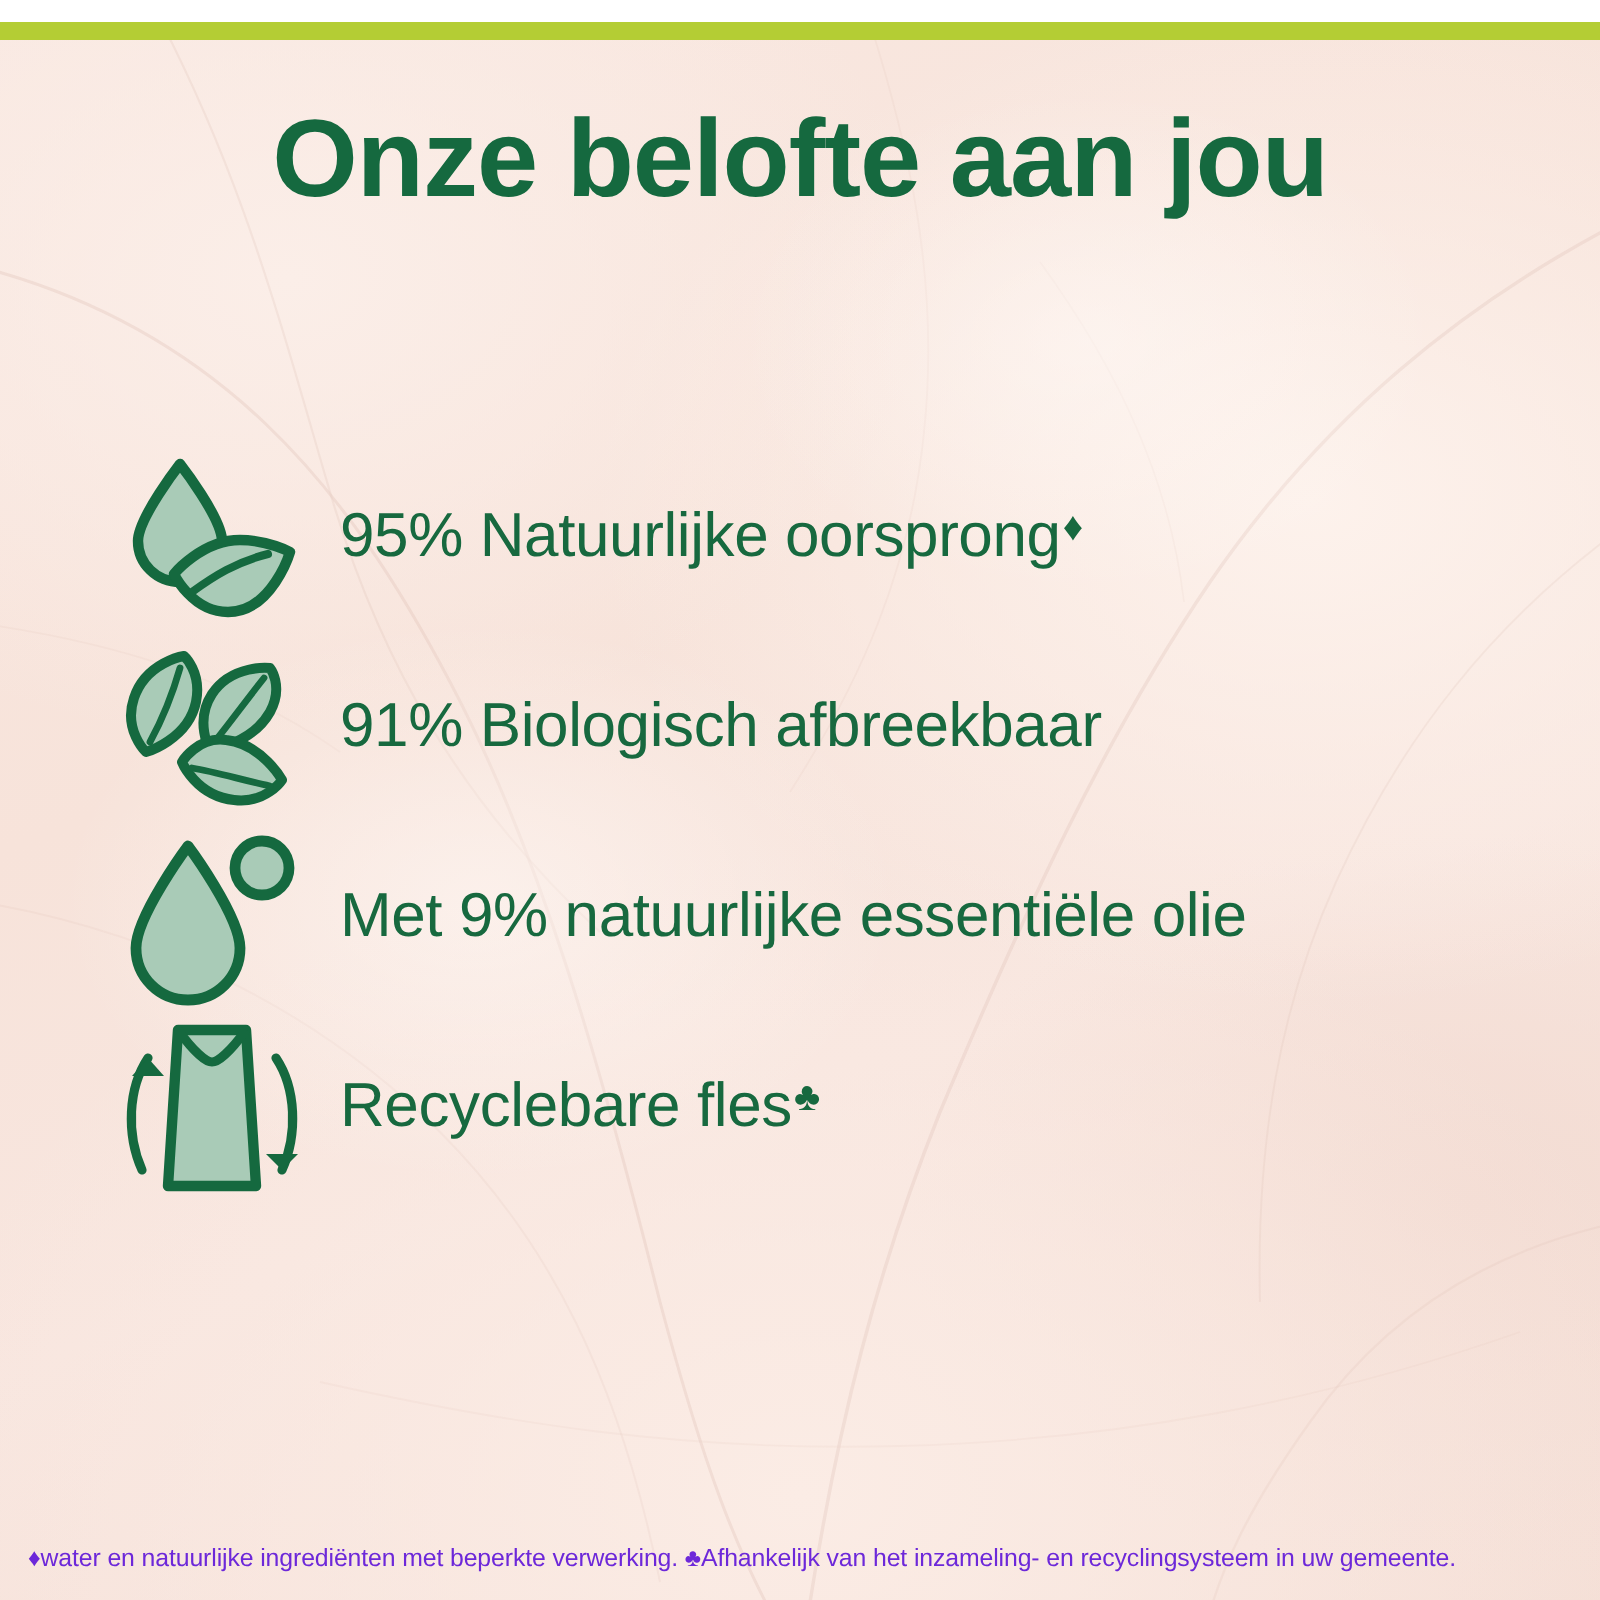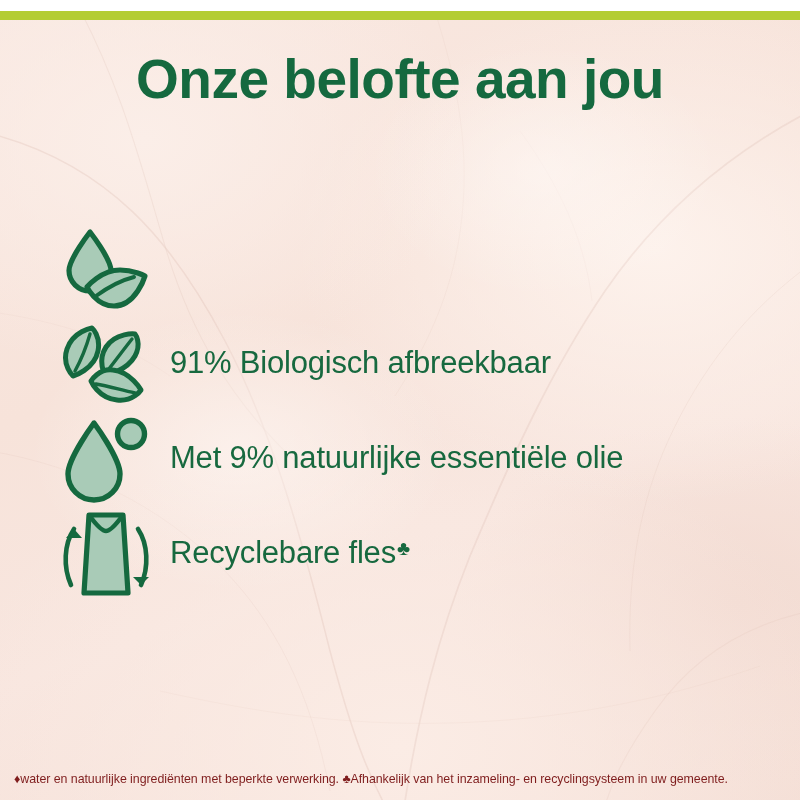--- a/index.html
+++ b/index.html
@@ -90,21 +90,21 @@
     margin-left:1px;
   }
 
   
   .footnote {
     position:absolute;
     left:14px; bottom:22px;
     width:775px;
     font-size:12.4px;
     line-height:1.42;
-    color:#7f1d1d;
+    color:#6d28d9;
     letter-spacing:-.05px;
   }
 </style>
 </head>
 <body>
 
 <div class="poster">
 
   <div class="bg-base"></div>
   <svg class="bg-veins" viewBox="0 0 800 800" preserveAspectRatio="none">
@@ -133,20 +133,21 @@
       <div class="promise-row">
         <span class="icon-wrap">
           <svg width="92" height="86" viewBox="0 0 92 86">
             <g fill="#a9cbb7" stroke="#15693f" stroke-width="5.2" stroke-linejoin="round" stroke-linecap="round">
               <path d="M30,6 C30,6 9,33 9,44.5 C9,56 18.4,65 30,65 C41.6,65 51,56 51,44.5 C51,33 30,6 30,6 Z"></path>
               <path d="M27,61 C27,61 41,44 60,44 C74,44 85,50 85,50 C85,50 76,80 54,80 C36,80 27,61 27,61 Z"></path>
             </g>
             <path d="M36,70 C47,62 58,55 74,51" fill="none" stroke="#15693f" stroke-width="4" stroke-linecap="round"></path>
           </svg>
         </span>
+        <span class="promise-text"><span>95% Natuurlijke oorsprong</span><span class="mark">♦</span></span>
       </div>
 
       <div class="promise-row">
         <span class="icon-wrap">
           <svg width="90" height="88" viewBox="0 0 90 88">
             <g fill="#a9cbb7" stroke="#15693f" stroke-width="5" stroke-linejoin="round" stroke-linecap="round">
               <path d="M31,8 C31,8 12,11 6,29 C0.5,45 12,56 12,56 C12,56 33,50 37,31 C40,16 31,8 31,8 Z"></path>
               <path d="M74,14 C74,14 55,12 45,27 C36,41 44,55 44,55 C44,55 65,52 74,36 C81,23 74,14 74,14 Z"></path>
               <path d="M30,61 C30,61 37,78 56,80 C72,82 80,70 80,70 C80,70 70,52 52,50 C38,48 30,61 30,61 Z"></path>
             </g>

